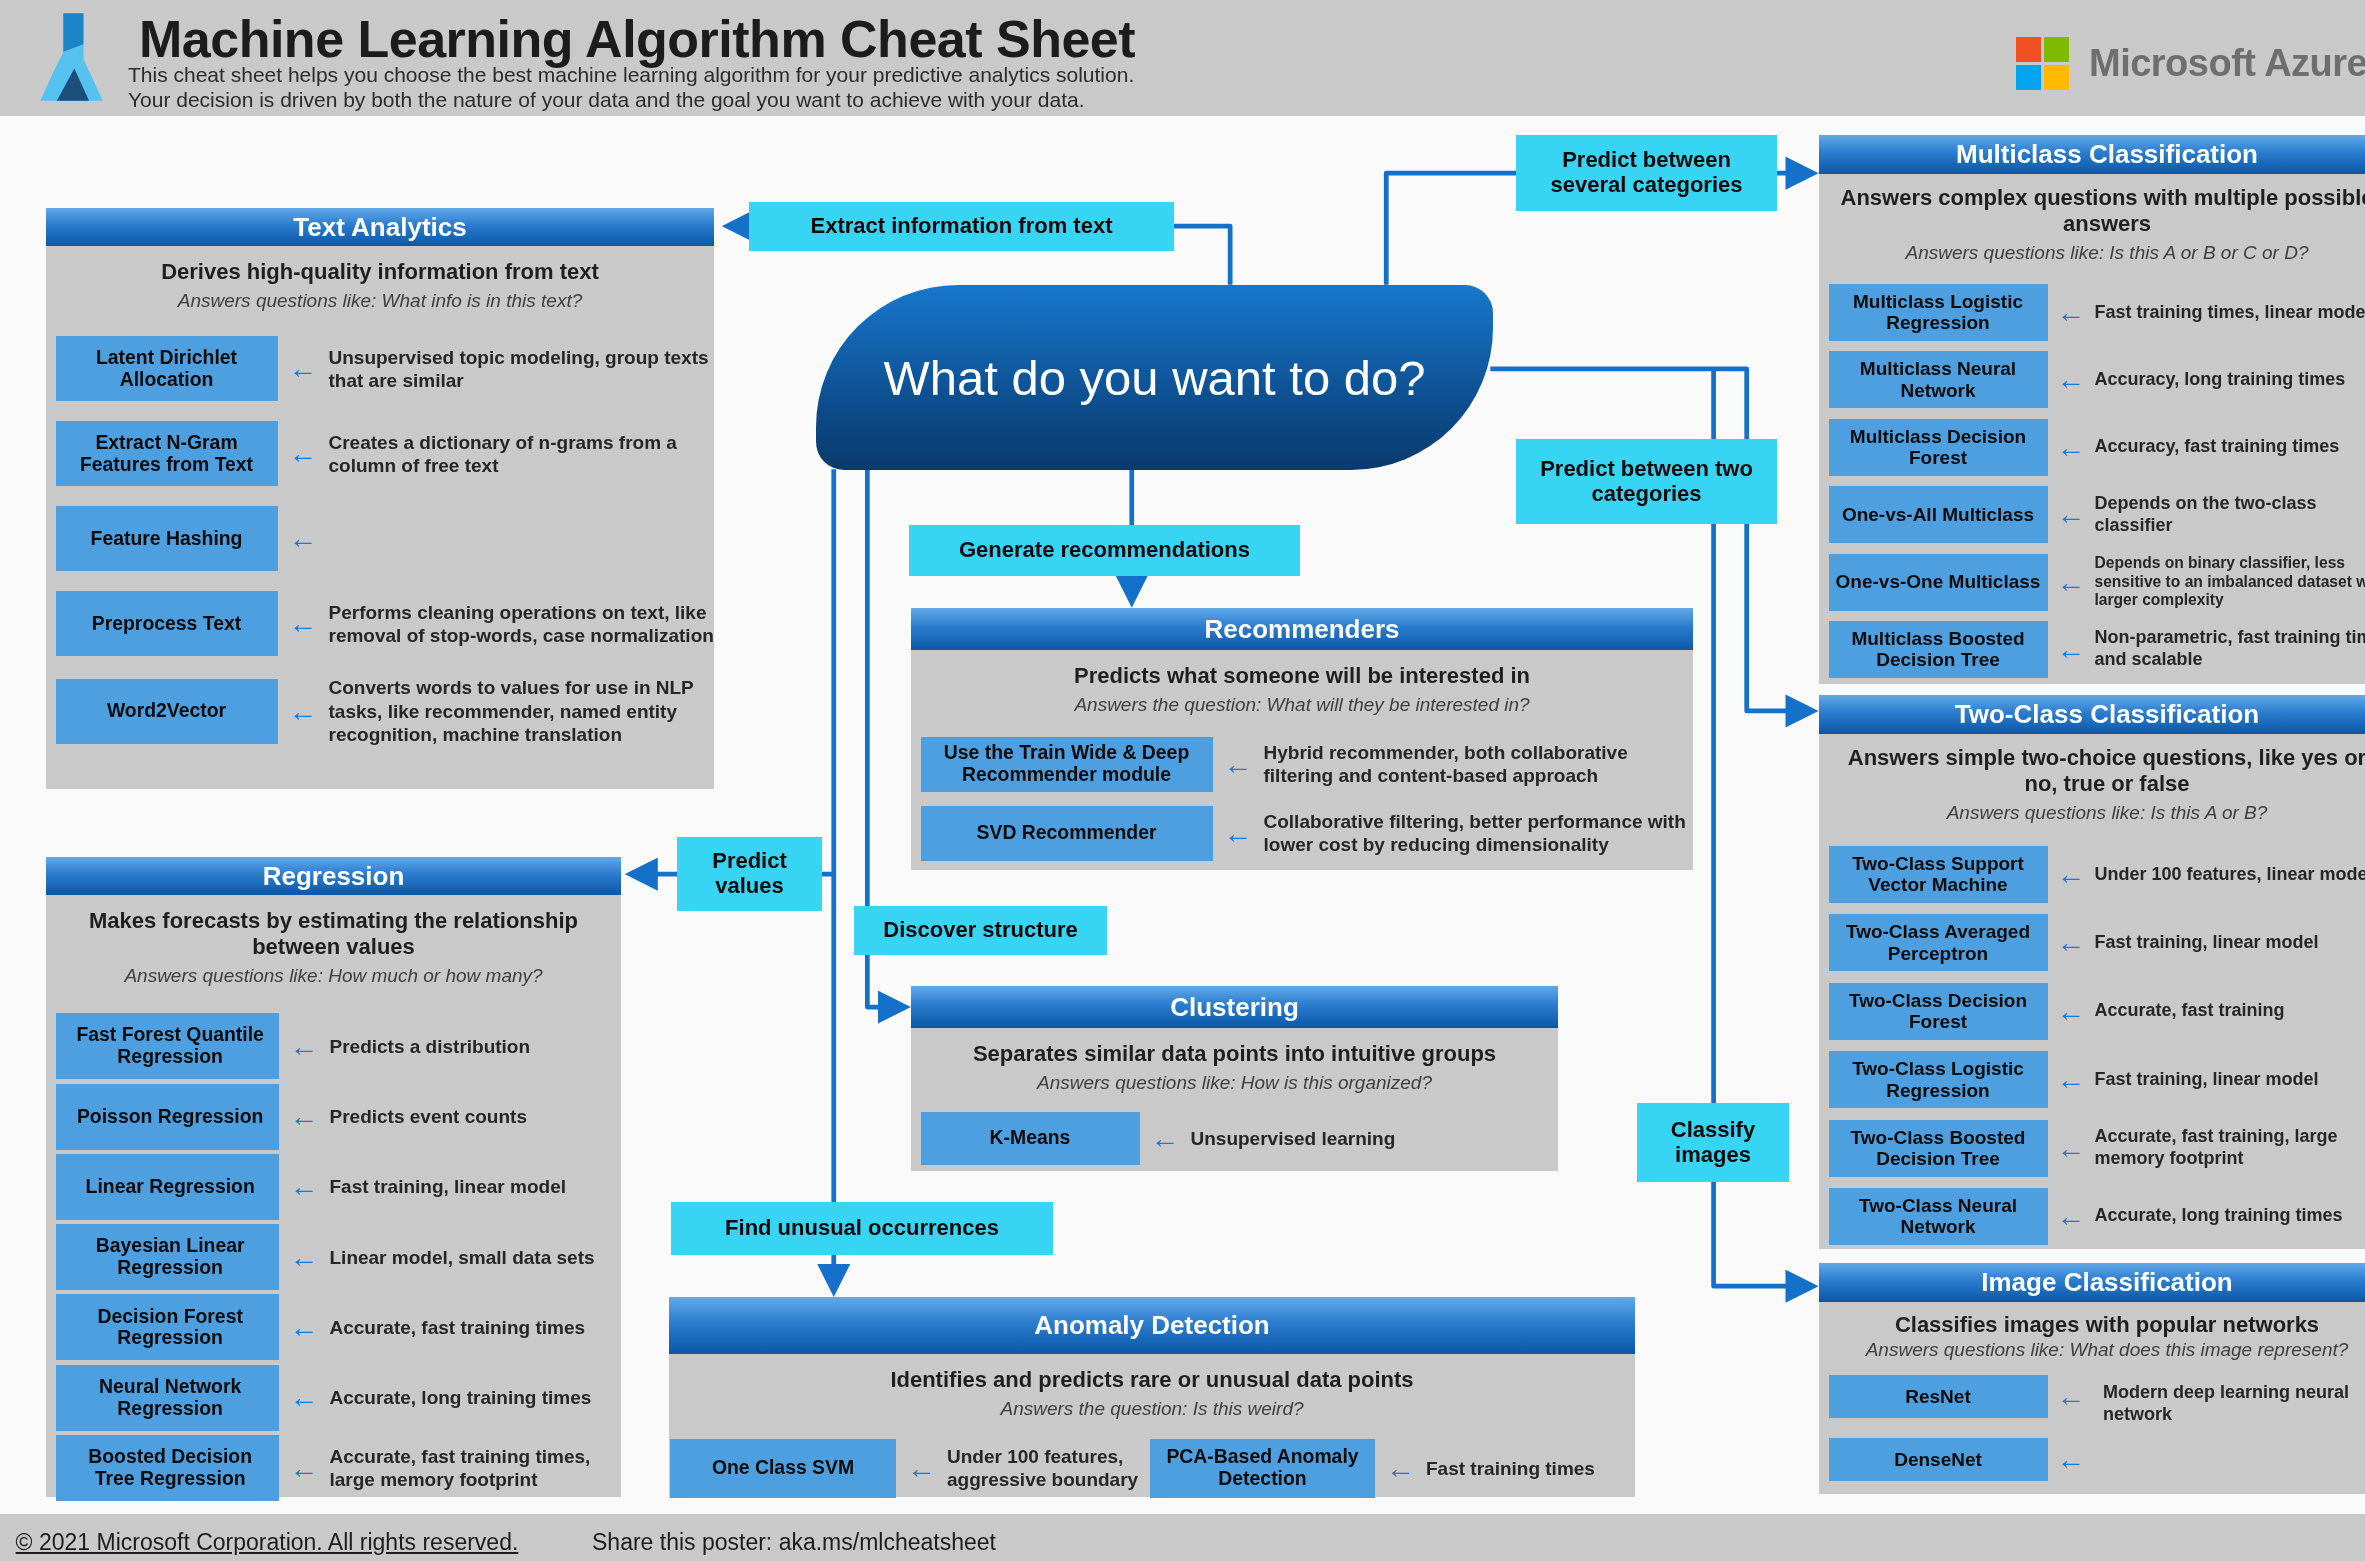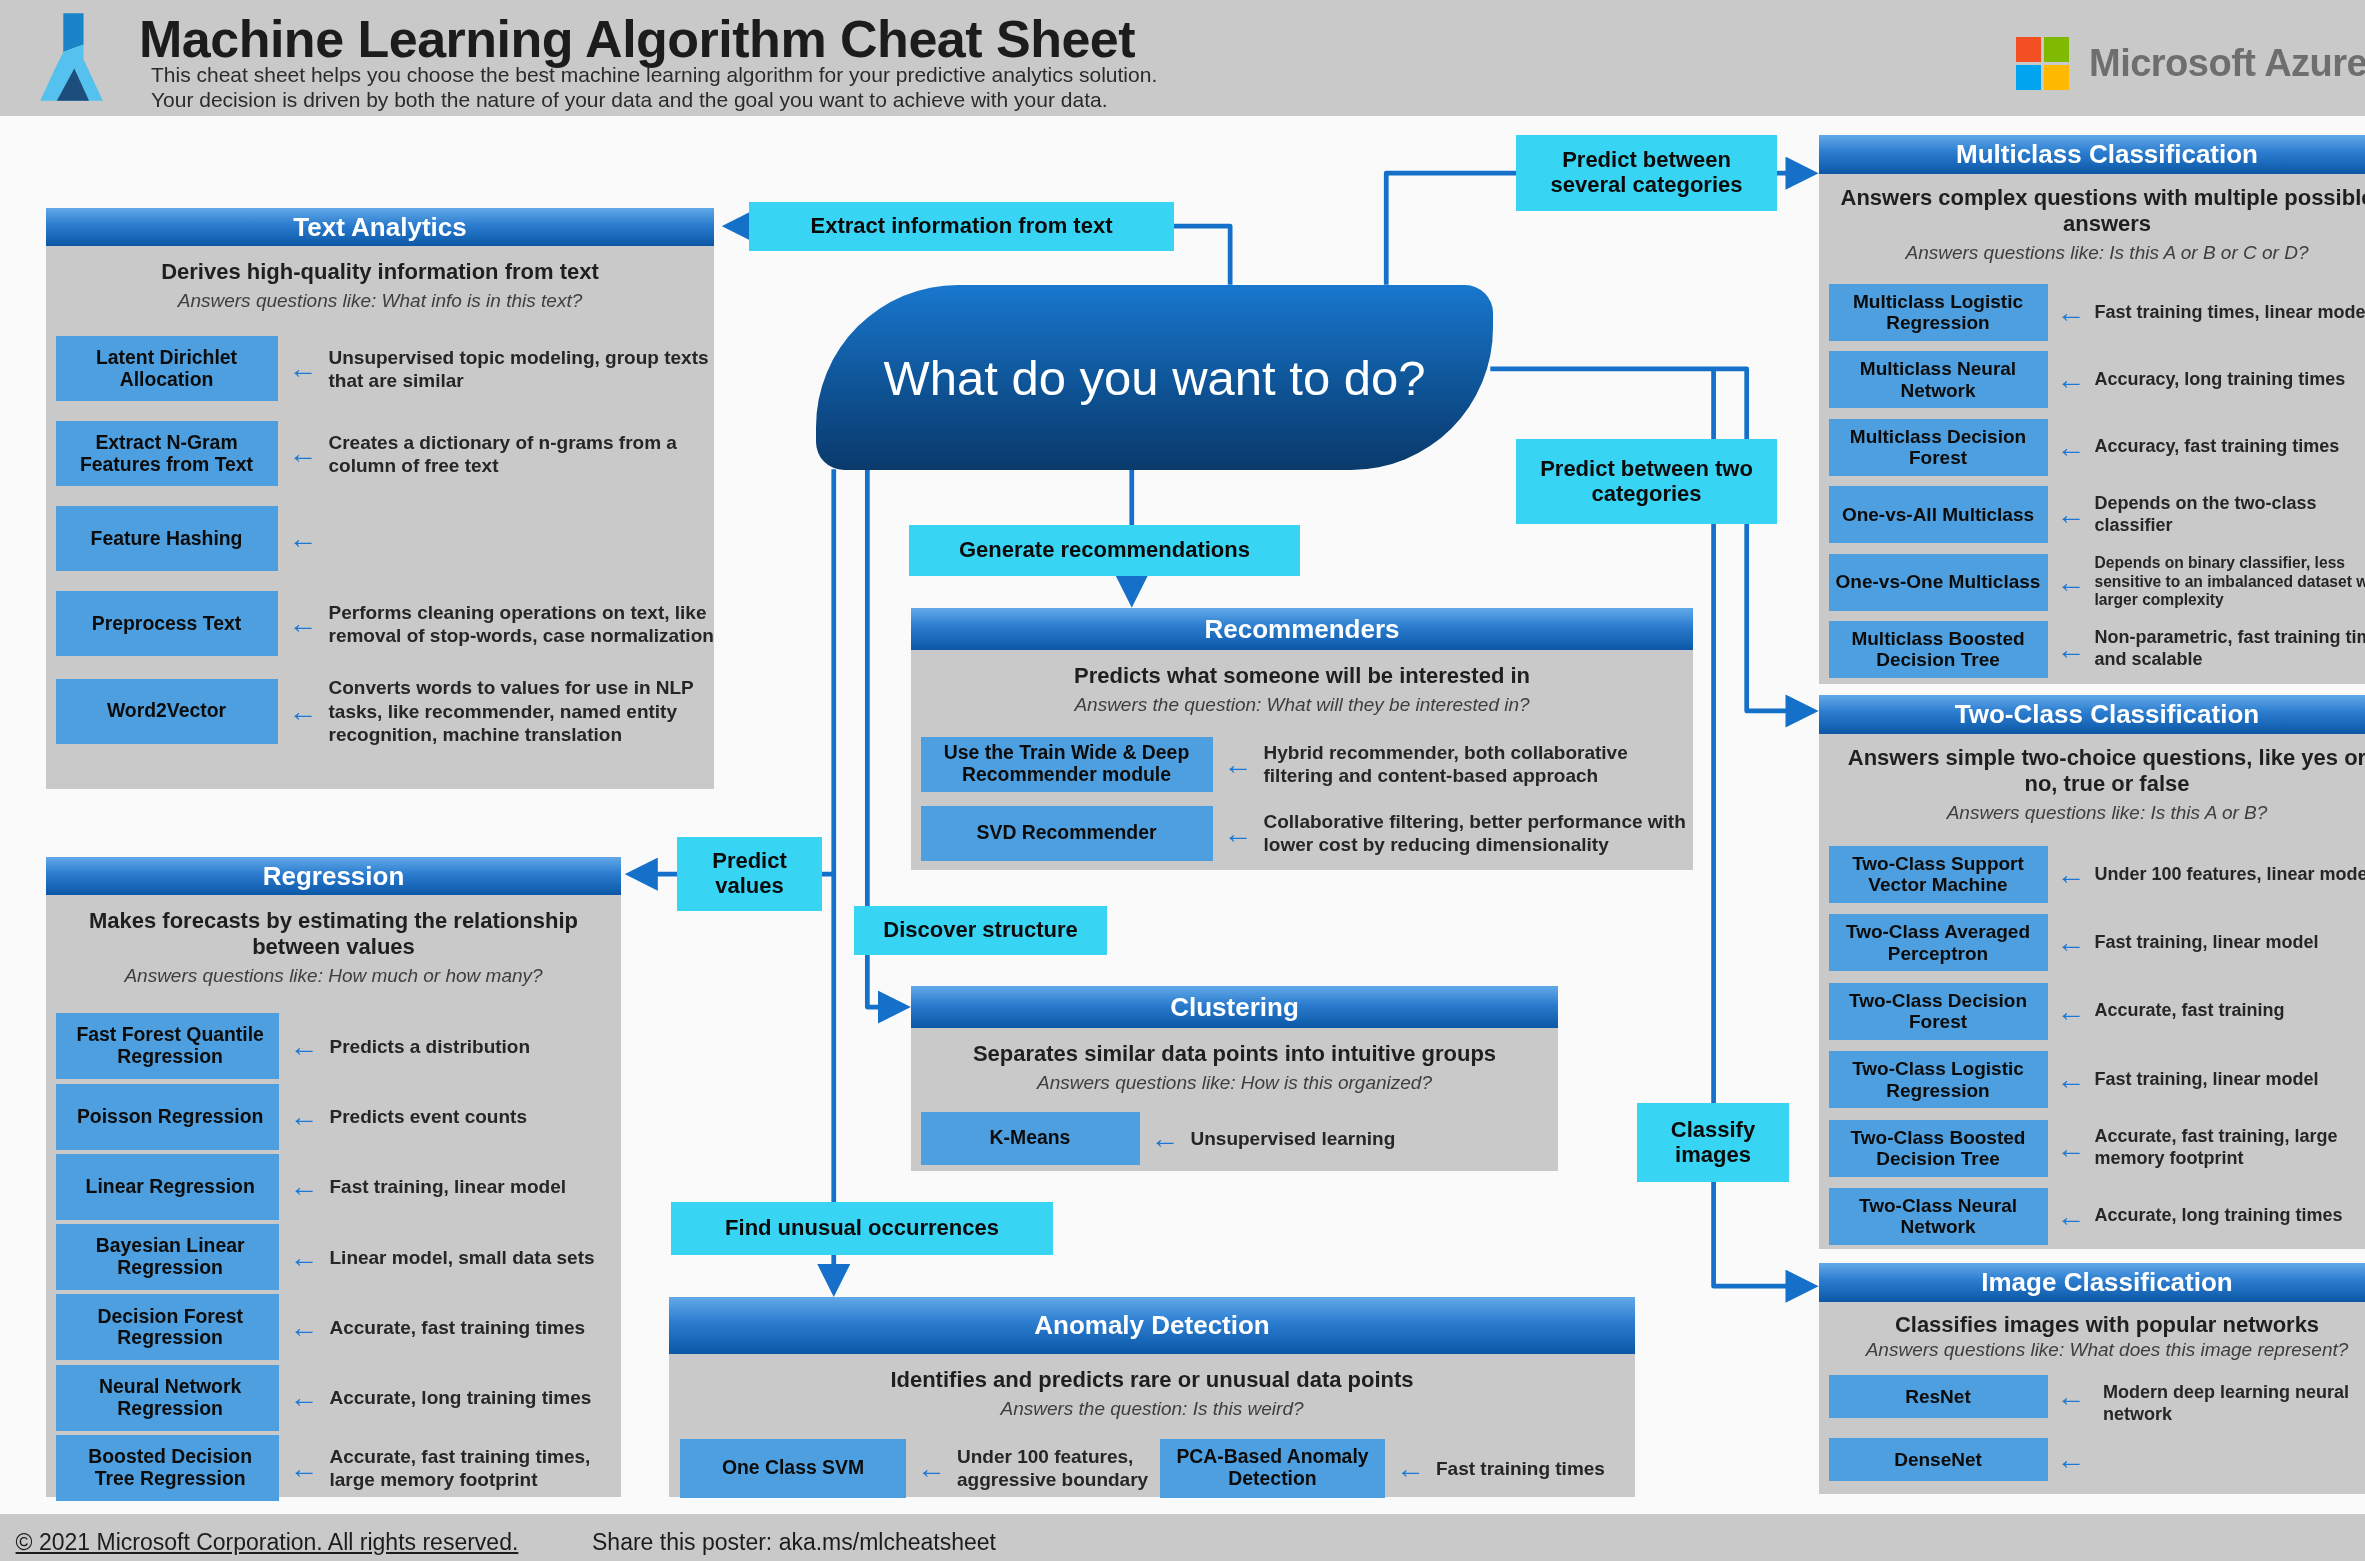--- a/index.html
+++ b/index.html
@@ -6,21 +6,21 @@
   *{box-sizing:border-box;}
   body{font-family:"Liberation Sans", sans-serif;}
   #poster{position:relative;width:2413px;height:1561px;background:#fafafa;overflow:hidden;}
 
   
   .band{position:absolute;left:0;width:2413px;background:#c9c9c9;}
   #top-band{top:0;height:116px;}
   #bottom-band{top:1514px;height:47px;}
 
   #page-title{position:absolute;left:139px;top:8.5px;font-size:52px;font-weight:900;color:#1c1c1c;letter-spacing:-0.5px;}
-  .subtitle{position:absolute;left:151px;font-size:21px;color:#2b2b2b;}
+  .subtitle{position:absolute;left:128px;font-size:21px;color:#2b2b2b;}
   #subtitle1{top:63px;}
   #subtitle2{top:88px;}
 
   #azure-ml-logo{position:absolute;left:32px;top:10.4px;width:92px;height:95px;}
   #ms-logo{position:absolute;left:2016px;top:37px;display:flex;align-items:center;}
   .ms-squares{display:grid;grid-template-columns:24.6px 24.6px;grid-template-rows:24.6px 24.6px;gap:3.8px;}
   #brand-name{font-size:38px;font-weight:600;color:#6e6e6e;margin-left:20px;letter-spacing:-0.5px;}
 
   
   #connectors{position:absolute;left:0;top:0;z-index:1;}
@@ -69,21 +69,21 @@
 
   #panel-clustering{left:911px;top:986px;width:647px;height:185px;}
   #panel-clustering .panel-header{height:42px;}
   #panel-clustering .algo-box{width:219px;min-height:53px;}
   #panel-clustering .question{margin-bottom:18px;}
 
   #panel-anomaly{left:669px;top:1297px;width:966px;height:200px;}
   #panel-anomaly .panel-header{height:57px;}
   #panel-anomaly .algo-box{min-height:59px;}
   #panel-anomaly .question{margin-bottom:19px;}
-  .anomaly-row{display:flex;align-items:center;padding-left:11px;}
+  .anomaly-row{display:flex;align-items:center;padding-left:1px;}
   .anomaly-row .g1-box{width:226px;}
   .anomaly-row .g1-desc{width:203px;}
   .anomaly-row .g2-box{width:225px;}
 
   
   .right-panel{left:1819px;width:576px;}
   .right-panel .algo-box{width:219px;min-height:57px;font-size:19px;}
   .right-panel .desc{font-size:18px;}
   .right-panel .arrow{width:47px;}
   #panel-multiclass{top:135px;height:549px;}

